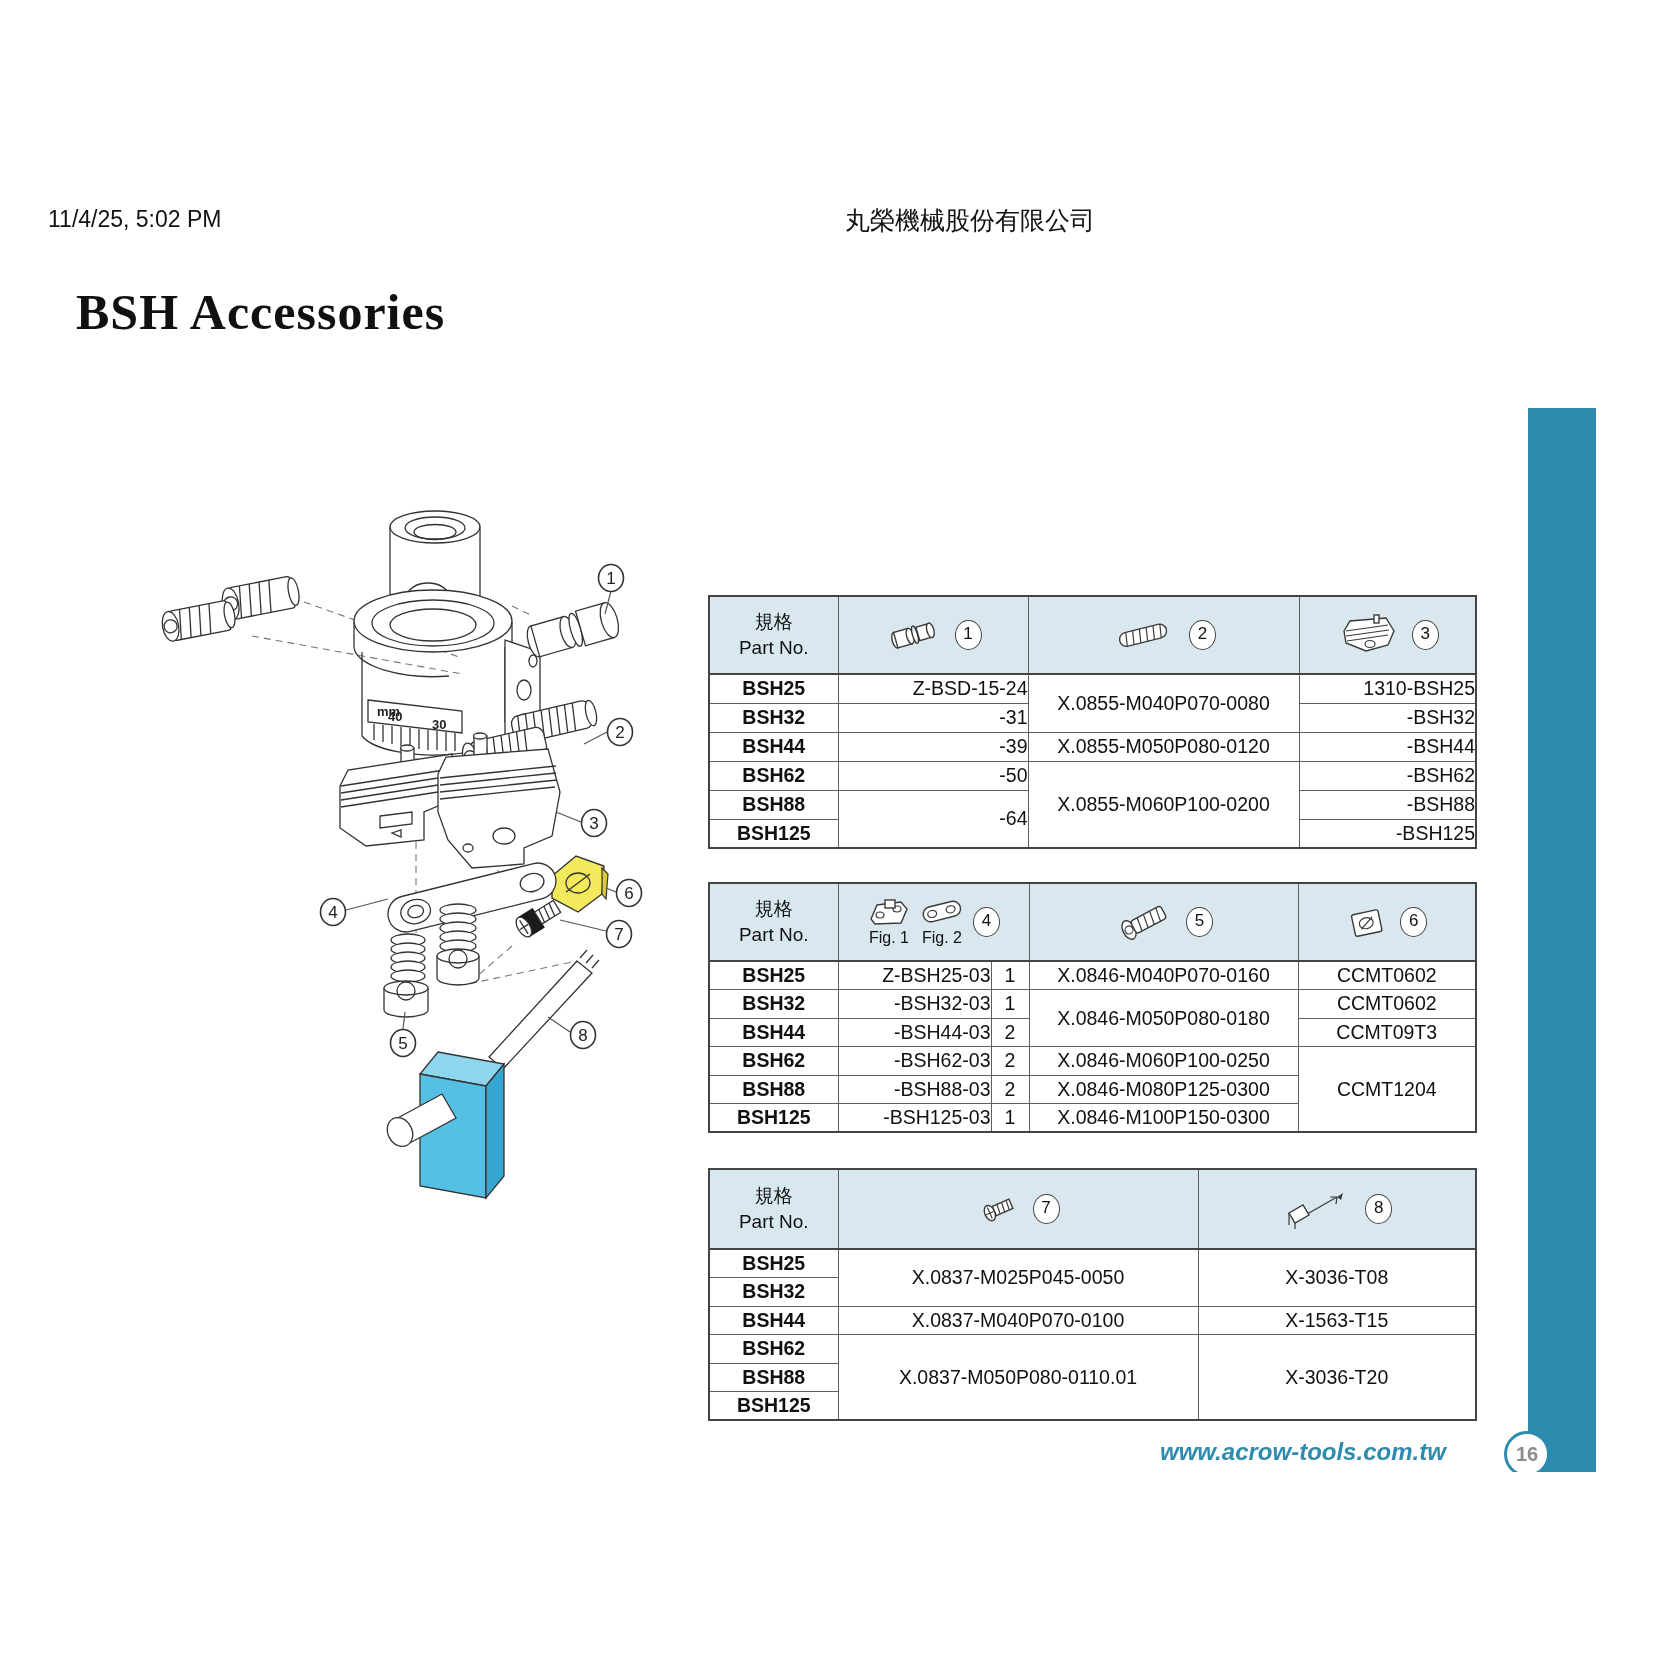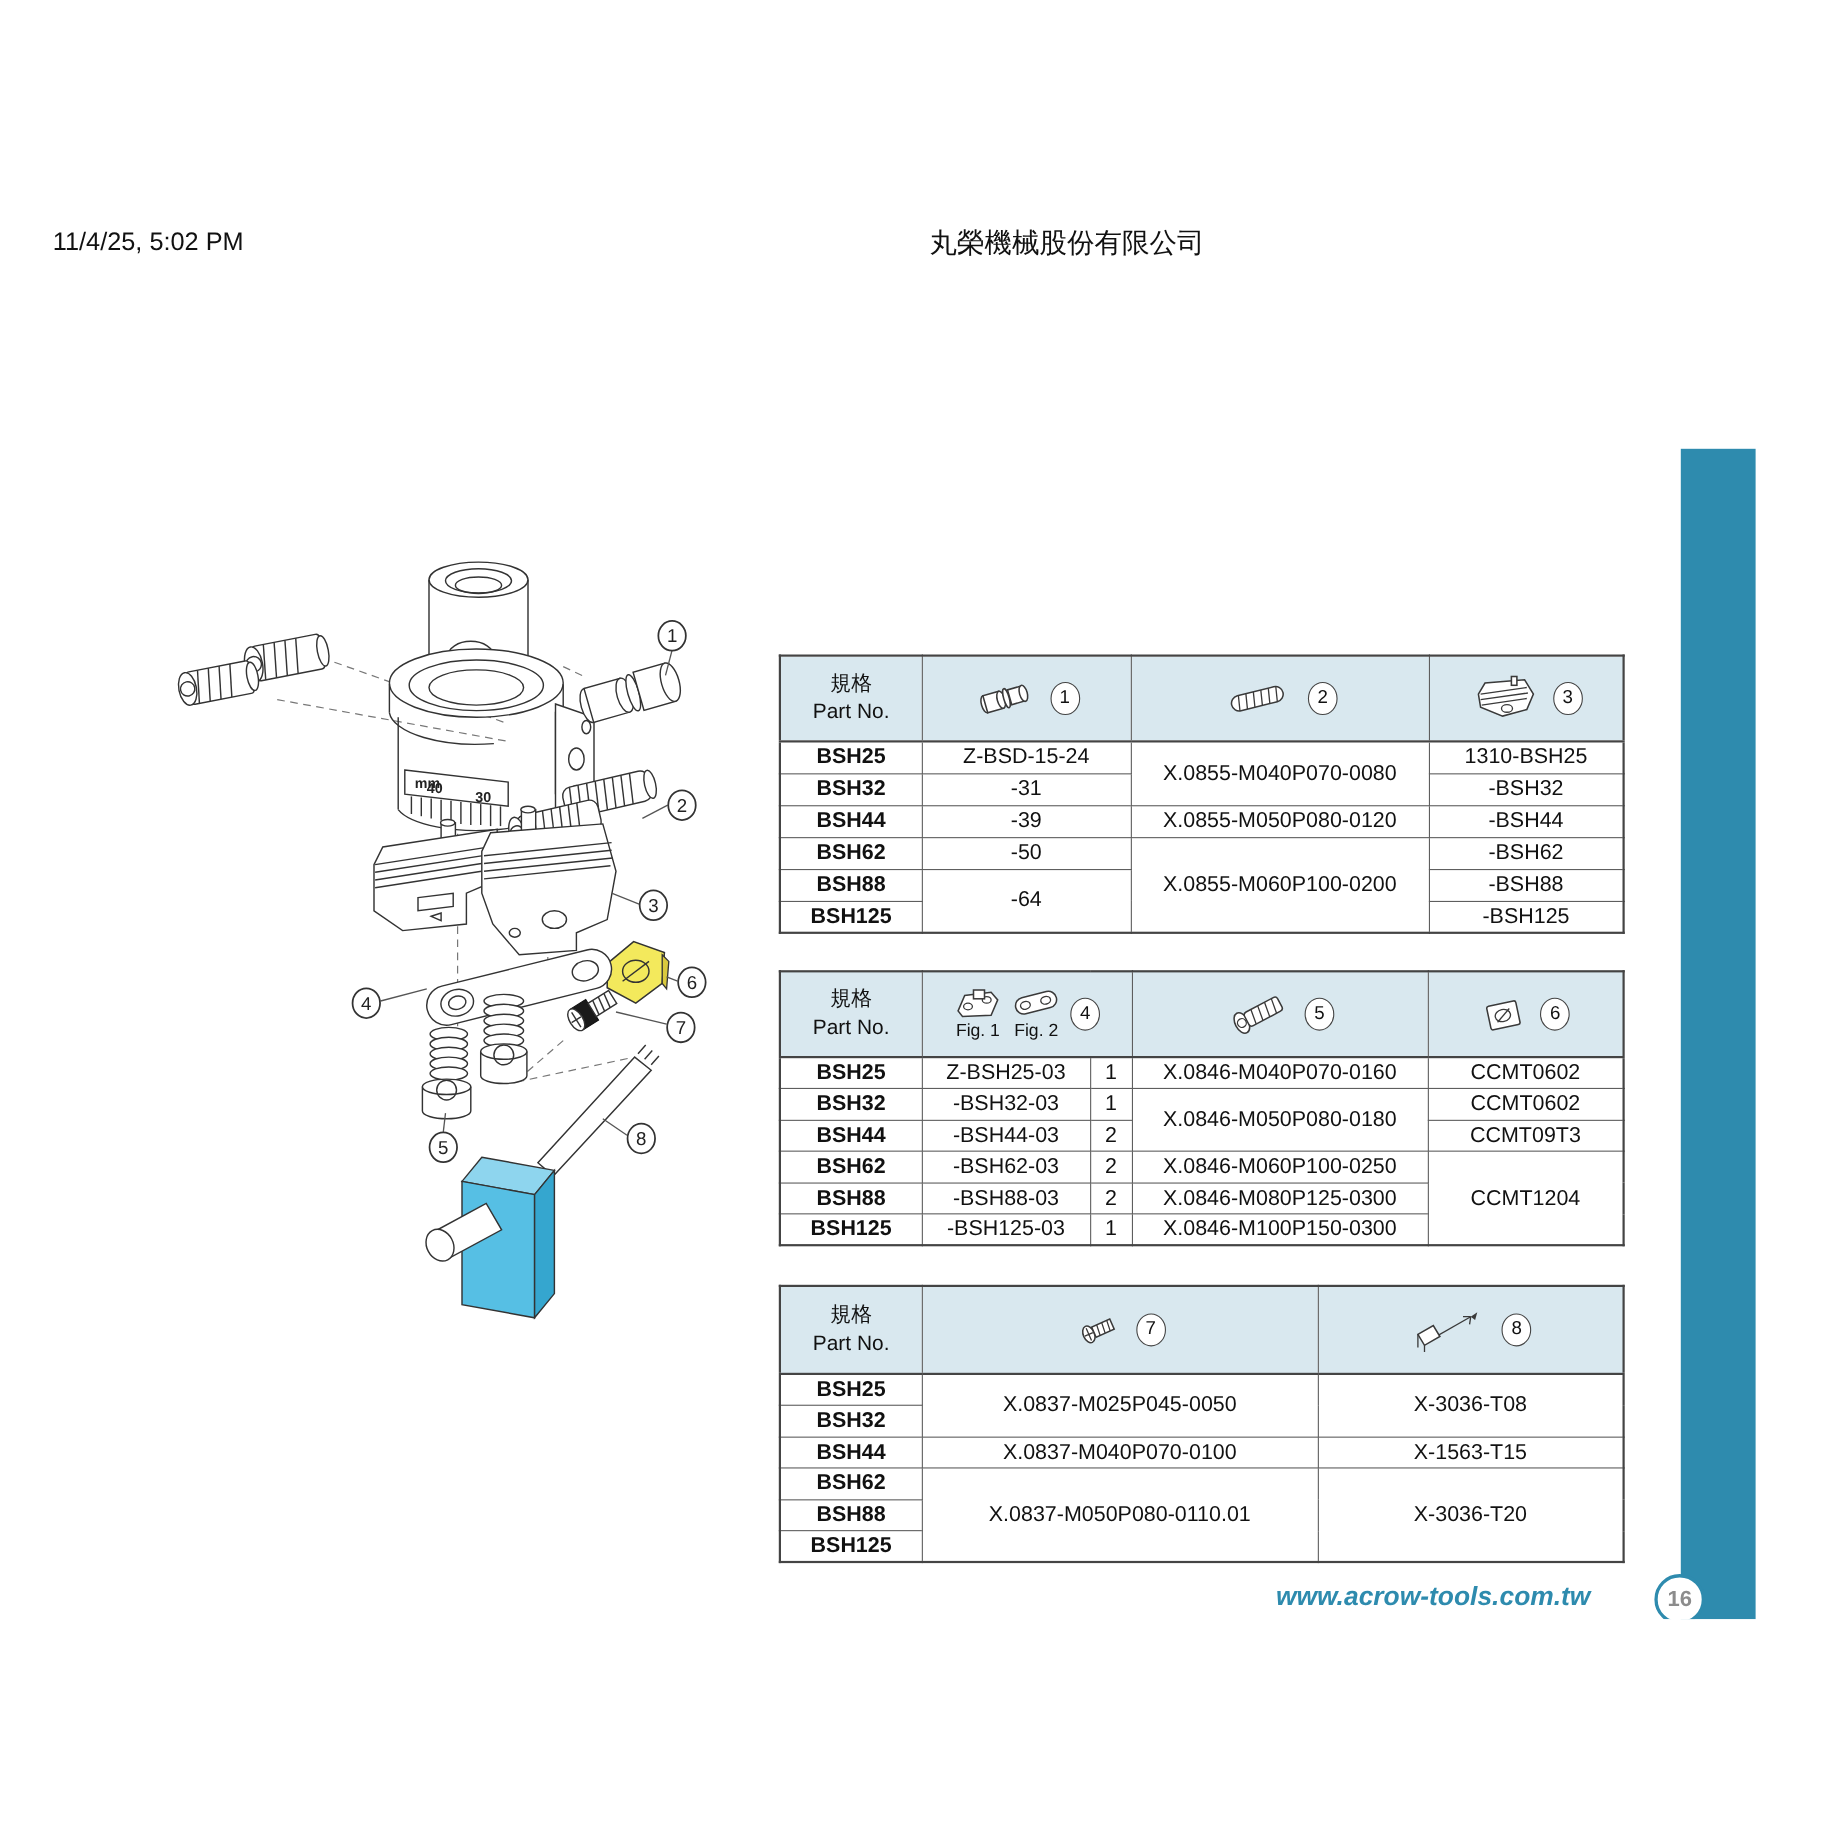--- a/index.html
+++ b/index.html
@@ -13,21 +13,21 @@
   .bullet{width:23px;height:23px;border-radius:50%;margin-top:13px;}
   .sec-zh{font-size:33px;font-weight:600;line-height:40px;}
   .sec-en{font-size:26px;font-weight:bold;line-height:32px;}
   
   table.t{position:absolute;border-collapse:collapse;table-layout:fixed;background:#fff;}
   table.t{border:2px solid #444;}
   .t th,.t td{border:1.5px solid #5e5e5e;padding:0;text-align:center;font-size:19.5px;
               overflow:hidden;white-space:nowrap;}
   .t thead th{background:#d9e8ef;border-bottom:2px solid #444;font-weight:normal;}
   .t td.pn{font-weight:bold;margin-left:13px;}
-  .t td.ra{}
+  .t td.ra{text-align:right;}
   .pr1{padding-right:44px;} .pr3{padding-right:34px;} .pr4{padding-right:24px;}
   .hpart{font-size:19px;line-height:26px;}
   .hcell{display:flex;align-items:center;justify-content:center;gap:12px;}
   .badge{display:inline-block;width:25px;height:28px;border:1.7px solid #444;border-radius:50%;
          font-size:17px;line-height:26px;text-align:center;background:#fff;}
   .figstack{display:flex;flex-direction:column;align-items:center;font-size:16px;line-height:18px;gap:2px;}
   .picon svg{display:block;}
   .ic{stroke:#3a3a3a;stroke-width:1.4;fill:#fff;}
   .icl{stroke:#3a3a3a;stroke-width:1.2;fill:none;}
   
@@ -47,20 +47,21 @@
             font-size:20px;font-weight:bold;color:#8c8c8c;z-index:5;}
   .sidebar{position:absolute;left:1528px;top:408px;width:68px;height:1095px;z-index:2;}
 </style>
 </head>
 <body>
 
 <div id="page">
 
   <div class="ts">11/4/25, 5:02 PM</div>
   <div class="company">丸榮機械股份有限公司</div>
+  <h1 class="title">BSH Accessories</h1>
 
 
   <svg class="diagram" width="548" height="830" viewBox="128 440 548 830" xmlns="http://www.w3.org/2000/svg">
 
     <path class="dash" d="M304,602 L462,658"></path>
     <path class="dash" d="M252,636 L462,674"></path>
     <path class="dash" d="M512,606 L531,615"></path>
     <path class="dash" d="M416,758 L416,938"></path>
     <path class="dash" d="M498,762 L498,876"></path>
     <path class="dash" d="M512,946 L468,984 L572,962"></path>

